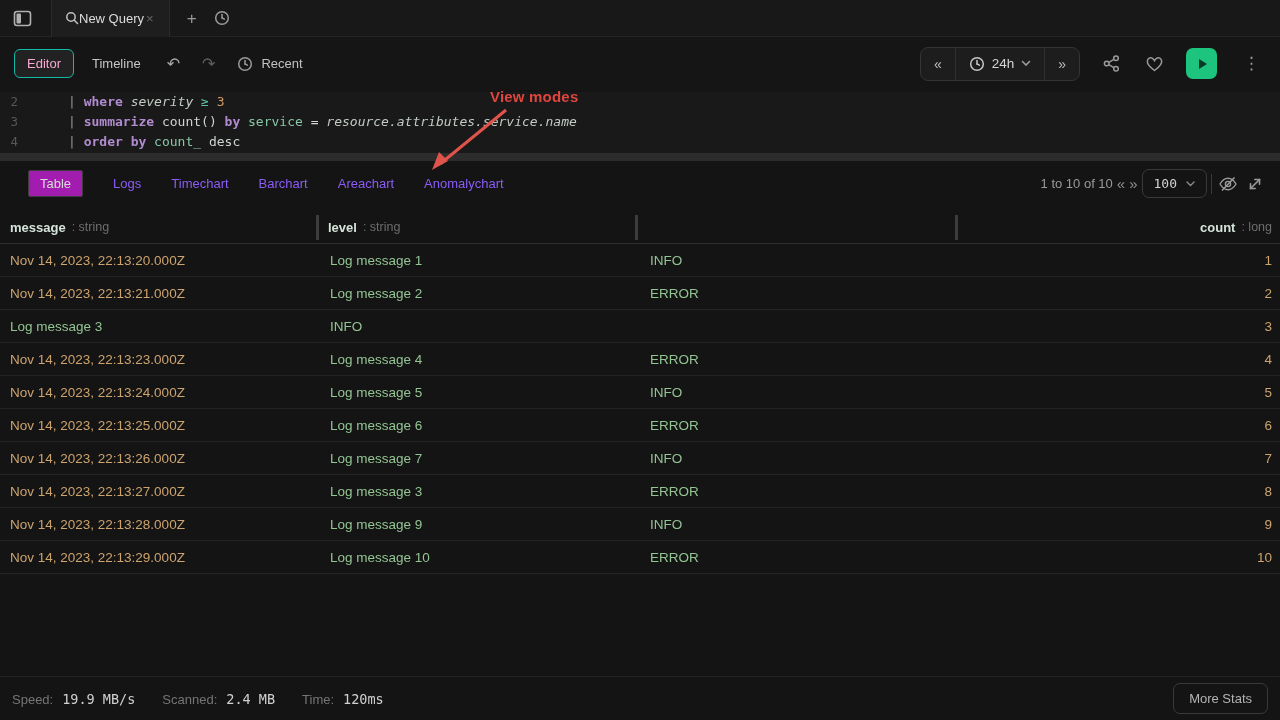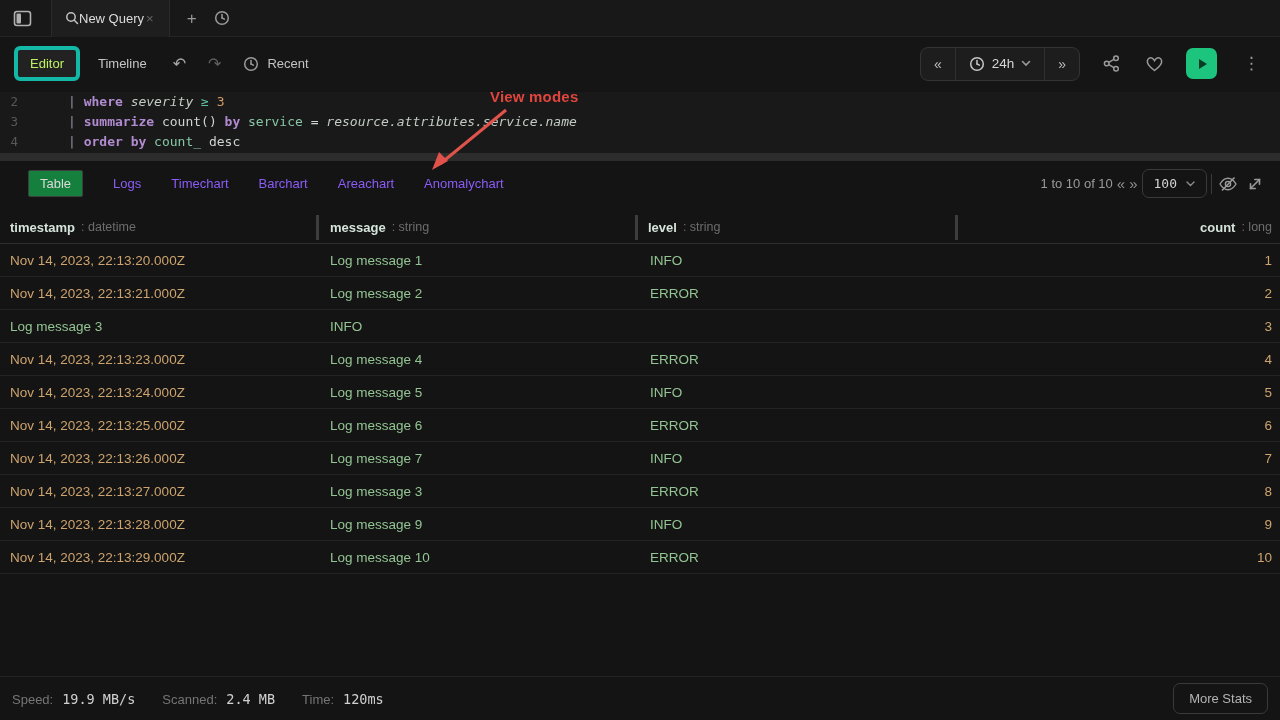--- a/index.html
+++ b/index.html
@@ -18,21 +18,21 @@
   .tab { display:flex; align-items:center; height:37px; padding:0 13px; margin-left:16px;
          background:#1e1e1e; border-left:1px solid #2a2a2a; border-right:1px solid #2a2a2a; }
   .tab-title { font-size:13px; color:#dddddd; }
   .tab-close { color:#666; font-size:13px; padding:0 2px; }
   .tabbar-iconbtn { margin-left:17px; color:#9a9a9a; font-size:17px; line-height:1; }
 
   
   .toolbar { position:absolute; top:37px; left:0; right:0; height:53px; background:#151515;
              display:flex; align-items:center; padding:0 14px; }
   .tbtn { font-size:13px; color:#c6c6c6; padding:6px 12px; border-radius:6px; }
-  .tbtn.boxed { border:4px solid #14b8a6; background:#222222; color:#bef264; }
+  .tbtn.boxed { border:1px solid #14b8a6; background:#222222; color:#f9a8d4; }
   .tbtn.plain { padding:6px 10px; }
   .glyphbtn { font-size:16px; line-height:1; padding:4px 6px; margin-left:10px; }
   .undo { color:#a6a6a6; } .redo { color:#5f5f5f; }
   .recent { display:flex; align-items:center; gap:8px; margin-left:16px; color:#c2c2c2; font-size:13px; }
   .toolbar-right { margin-left:auto; display:flex; align-items:center; gap:20px; }
   .seggroup { display:flex; align-items:stretch; height:34px; border:1px solid #343434;
               border-radius:8px; background:#1d1d1d; overflow:hidden; }
   .seg { display:flex; align-items:center; gap:7px; padding:0 13px; color:#bdbdbd; font-size:14px; }
   .seg + .seg { border-left:1px solid #303030; }
   .timerange-label { color:#d6d6d6; font-size:13.5px; }
@@ -59,21 +59,21 @@
   
   .annotation-label { position:absolute; top:88px; left:490px; font-size:15px; font-weight:bold;
                       color:#e0453e; letter-spacing:.2px; }
   .annotation-arrow { position:absolute; top:104px; left:424px; pointer-events:none; }
 
   
   .viewbar { position:absolute; top:163px; left:0; right:0; height:41px;
              display:flex; align-items:center; padding:0 14px; }
   .vtabs { display:flex; align-items:center; gap:30px; margin-left:14px; }
   .vtab { font-size:13px; color:#8b5cf6; }
-  .vtab.selected { border:1px solid #3e3e3e; background:#15803d; border-radius:2px;
+  .vtab.selected { border:1px solid #3e3e3e; background:#a21caf; border-radius:2px;
                    padding:5px 11px; color:#dadada; }
   .viewbar-right { margin-left:auto; display:flex; align-items:center; gap:4px; }
   .range-label { color:#9a9a9a; font-size:13px; }
   .pagebtn { color:#8f8f8f; font-size:15px; }
   .page-size { display:flex; align-items:center; gap:9px; border:1px solid #3a3a3a; border-radius:7px;
                padding:6px 11px; color:#d2d2d2; font-family:"DejaVu Sans Mono", monospace; font-size:13px; }
   .vdivider { width:1px; height:20px; background:#3a3a3a; }
 
   
   .table { position:absolute; top:211px; left:0; right:0; }
@@ -251,24 +251,20 @@
         </svg>
       </button>
     </div>
   </div>
 
   <div class="table">
     <div class="thead">
       <div class="th-sep" style="left:316px;"></div>
       <div class="th-sep" style="left:635px;"></div>
       <div class="th-sep" style="left:955px;"></div>
-    <div class="th th-0">
-          <span class="th-name">timestamp</span>
-          <span class="th-type">: datetime</span>
-        </div>
         <div class="th th-1">
           <span class="th-name">message</span>
           <span class="th-type">: string</span>
         </div>
         <div class="th th-2">
           <span class="th-name">level</span>
           <span class="th-type">: string</span>
         </div>
         <div class="th th-3">
           <span class="th-name">count</span>

